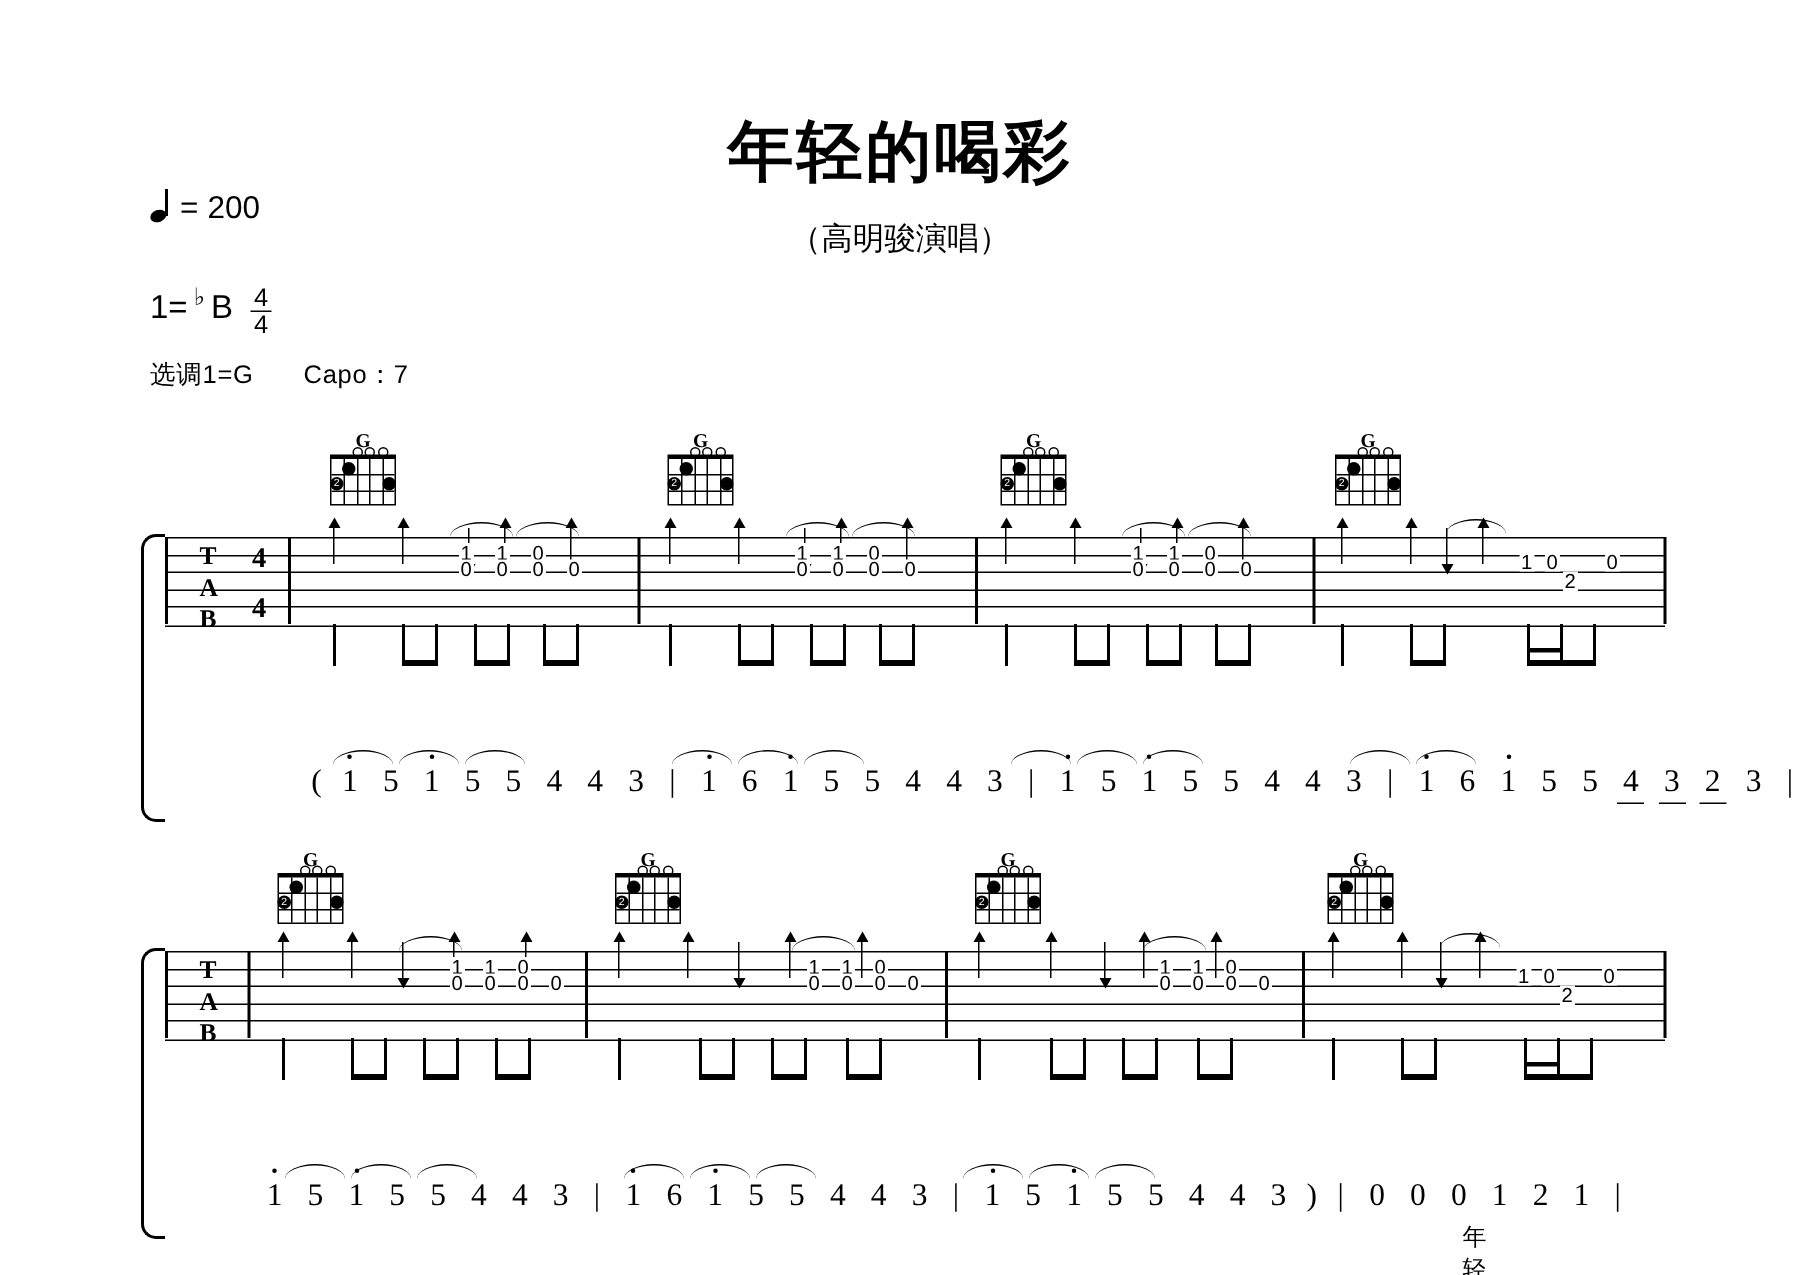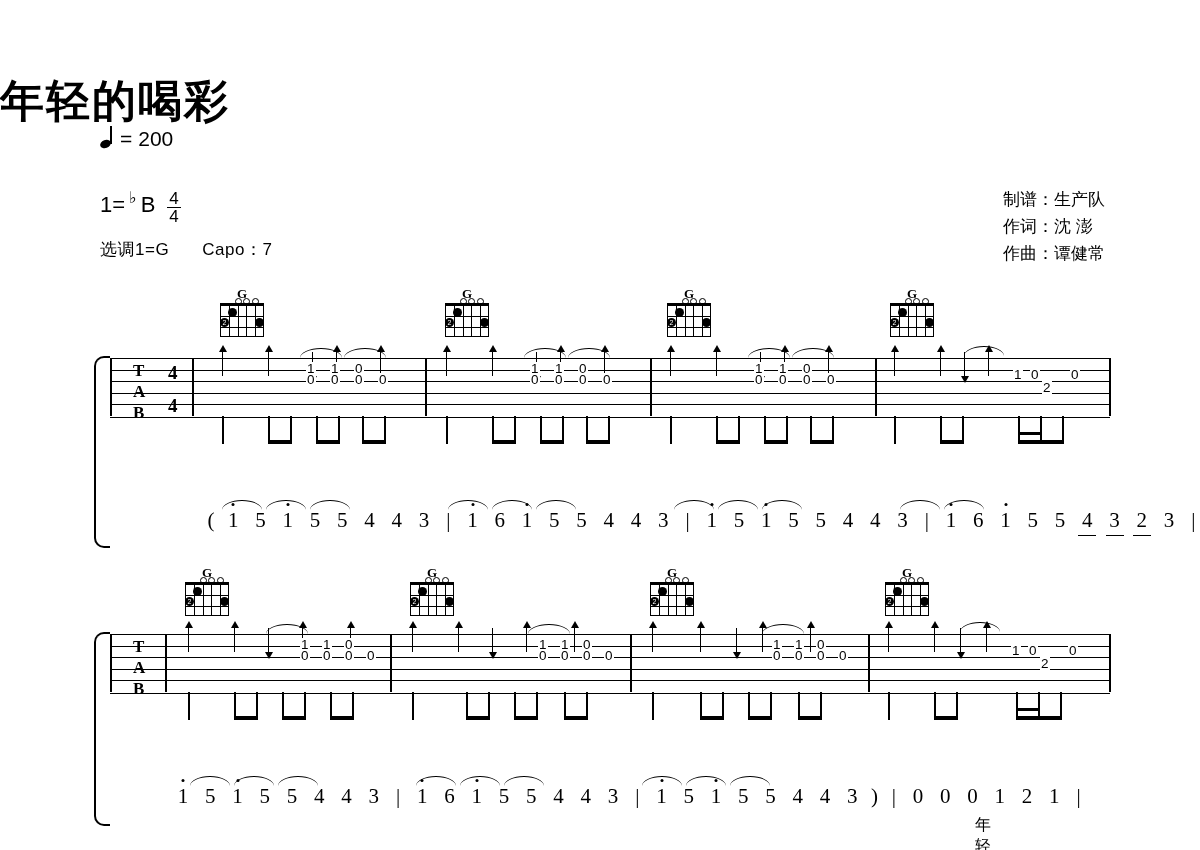--- a/index.html
+++ b/index.html
@@ -19,20 +19,21 @@
     position: absolute;
     inset: 0;
   }
 
   
   .title {
     position: absolute;
     top: 72px;
     left: 0;
     width: 1200px;
+    text-align: center;
     font-size: 44px;
     font-weight: bold;
     letter-spacing: 2px;
     font-family: "DejaVu Sans", sans-serif;
   }
   .subtitle {
     position: absolute;
     top: 145px;
     left: 0;
     width: 1200px;
@@ -257,20 +258,21 @@
     letter-spacing: 4px;
   }
   .paren { display: inline-block; width: 12px; text-align: center; }
 </style>
 </head>
 <body>
 
 <div class="sheet">
 
   <div class="title">年轻的喝彩</div>
+  <div class="subtitle">（高明骏演唱）</div>
 
   <div class="tempo">
     <span class="qnote"></span>
     <span>=</span>
     <span>200</span>
   </div>
 
   <div class="keyline">
     <span>1=</span>
     <span class="flat">♭</span>
@@ -279,25 +281,20 @@
       <span class="num">4</span>
       <span>4</span>
     </span>
   </div>
 
   <div class="capoline">
     <span>选调1=G</span>
     <span class="capo">Capo：7</span>
   </div>
 
-  <div class="credits">
-    <div>制谱：生产队</div>
-    <div>作词：沈  澎</div>
-    <div>作曲：谭健常</div>
-  </div>
 
   <div class="system">
 
     <div class="chord" style="left:215px; top:286px;">
       <div class="cname">G</div>
       <div class="grid">
         <div class="v" style="left:8px"></div>
           <div class="v" style="left:17px"></div>
         <div class="v" style="left:25px"></div>
           <div class="v" style="left:34px"></div>

